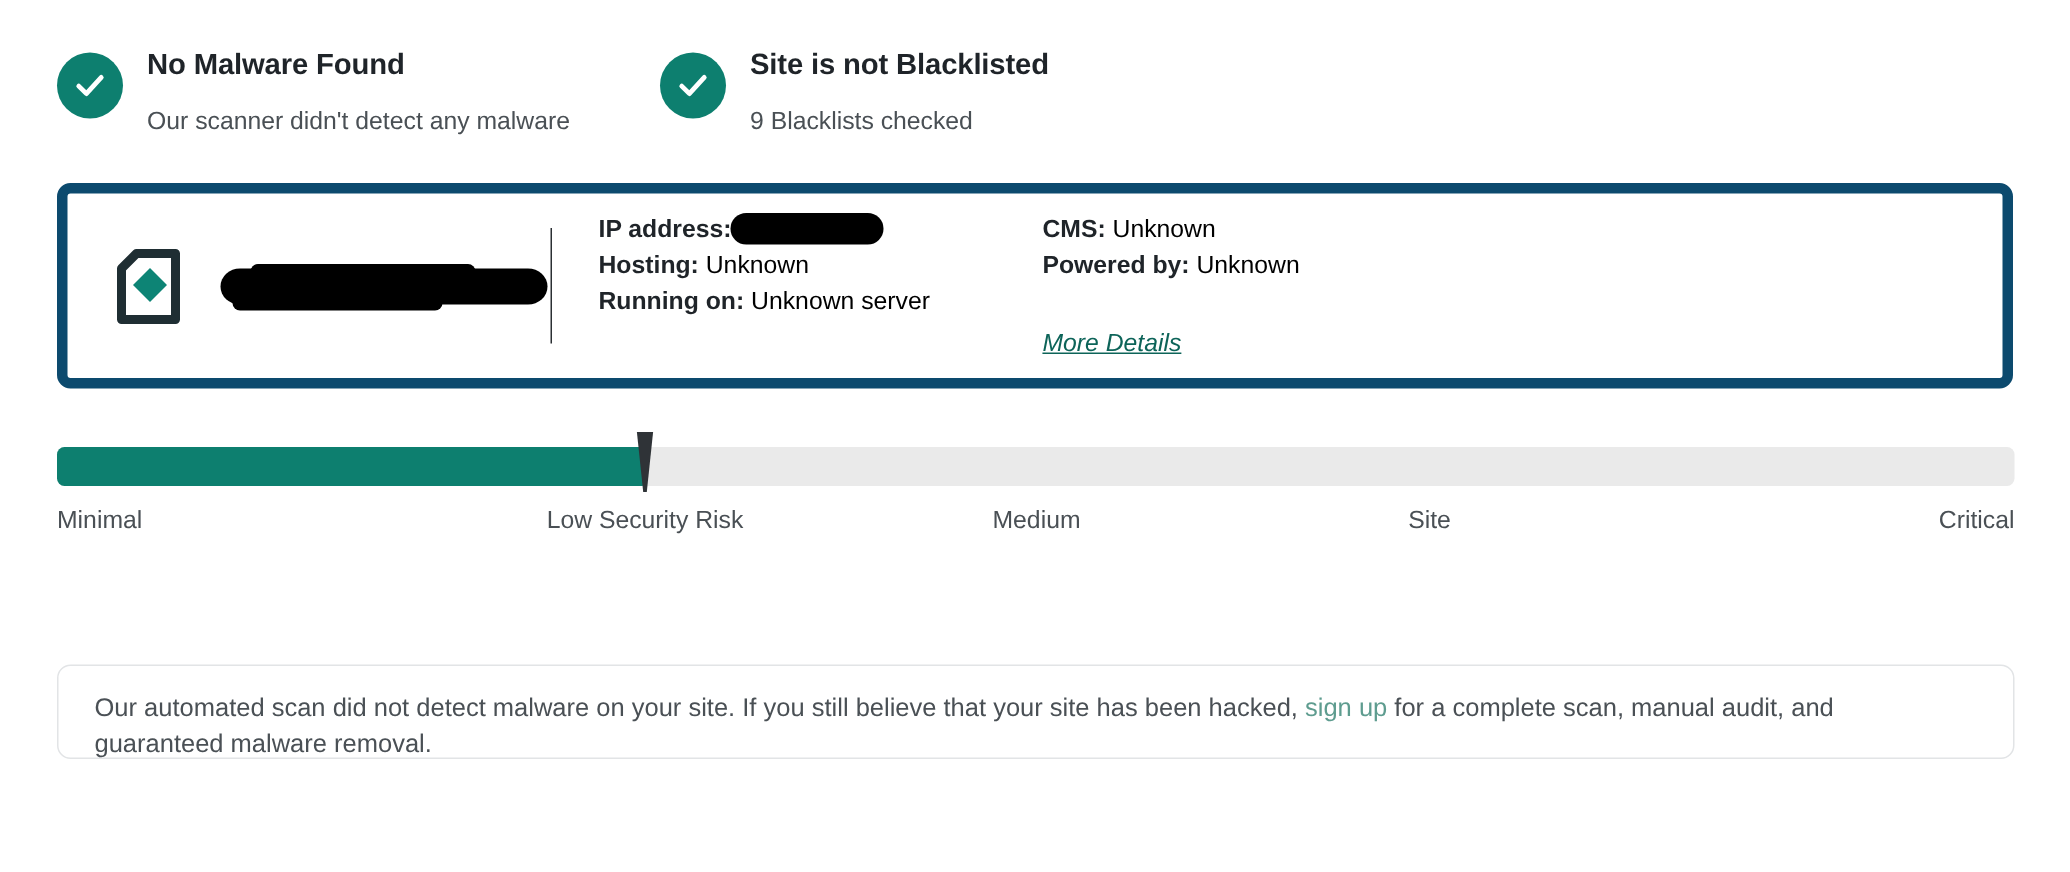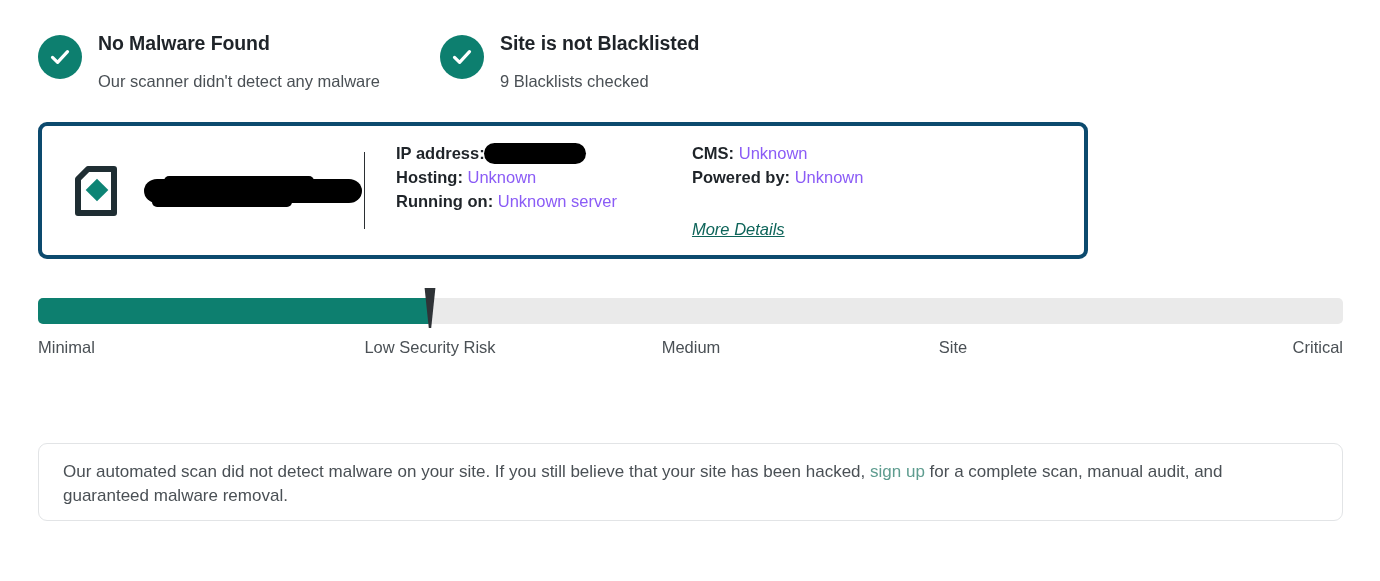--- a/index.html
+++ b/index.html
@@ -60,24 +60,24 @@
     color: #4a5055;
     line-height: 1.3;
     margin-top: 15px;
   }
 
   
   .info-card {
     position: absolute;
     left: 38px;
     top: 122px;
-    width: 1050px;
+    width: 1304px;
     height: 137px;
     box-sizing: border-box;
-    border: 4px solid #0c4a6e;
+    border: 7px solid #0c4a6e;
     border-radius: 9px;
     background: #fff;
   }
   .info-inner {
     display: flex;
     align-items: center;
     height: 100%;
   }
 
   .site-block {
@@ -122,21 +122,21 @@
   }
 
   .details {
     display: flex;
     padding-left: 31px;
   }
   .details-col { font-size: 16.5px; line-height: 24px; }
   .details-col.col-2 { margin-left: 75px; }
   .details-row { white-space: nowrap; }
   .d-label { font-weight: bold; color: #1f2429; }
-  .d-value { color: #8b5cf6; }
+  .d-value { color: #000000; }
 
   .ip-redaction {
     display: inline-block;
     vertical-align: middle;
     width: 102px;
     height: 21px;
     background: #000;
     border-radius: 11px;
     margin-left: -1px;
     position: relative;
@@ -199,21 +199,21 @@
   .ml-2 { left: 653px; transform: translateX(-50%); }
   .ml-3 { left: 915px; transform: translateX(-50%); }
   .ml-4 { right: 0; }
 
   
   .notice {
     position: absolute;
     left: 38px;
     top: 443px;
     width: 1305px;
-    height: 78px;
+    height: 63px;
     box-sizing: border-box;
     border: 1px solid #e2e4e6;
     border-radius: 9px;
     background: #fff;
     padding: 16px 22px 0 24px;
   }
   .notice p {
     margin: 0;
     font-size: 17px;
     line-height: 24px;

